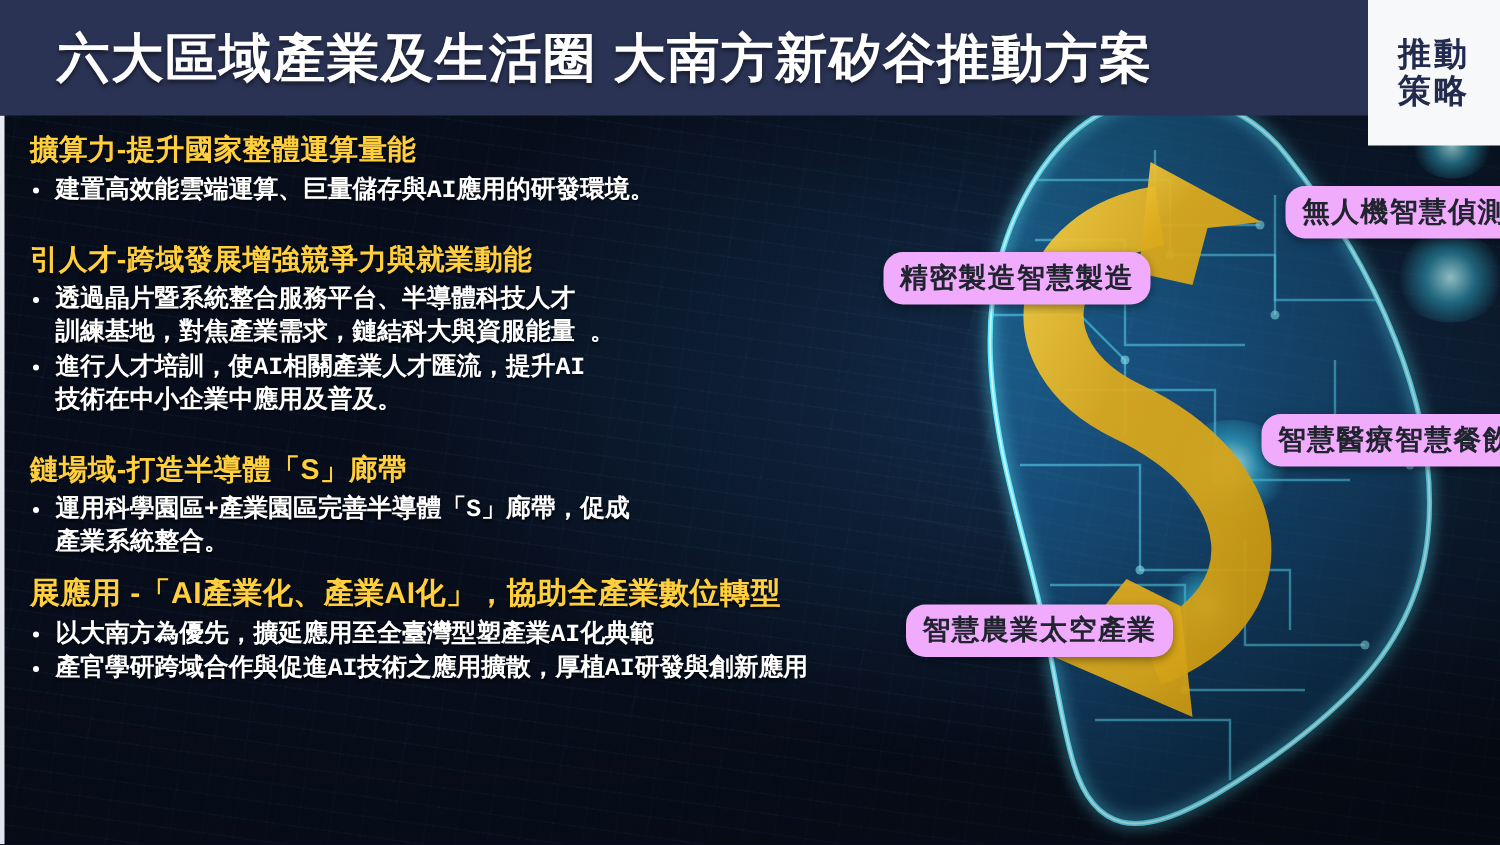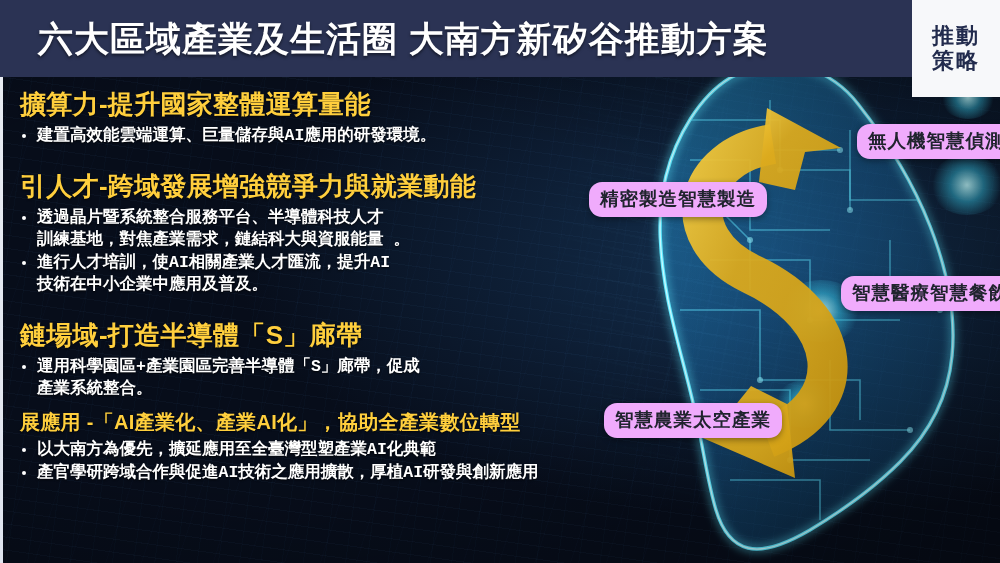--- a/index.html
+++ b/index.html
@@ -91,21 +91,21 @@
   }
 
   
   .content {
     position: absolute; left: 0; top: 77px; width: 640px; height: 486px;
     padding: 10px 0 0 12px;
     z-index: 10;
   }
   .heading {
     color: #ffcf3d;
-    font-size: 26px;
+    font-size: 19px;
     font-weight: bold;
     letter-spacing: .3px;
     white-space: nowrap;
     text-shadow: 0 1px 2px rgba(0,0,0,.75);
     margin: 0 0 3px 8px;
   }
   .heading.wide { font-size: 20px; }
   ul.bullets { list-style: none; margin: 0 0 9px 0; padding: 0; font-family: Liberation Mono, monospace; }
   ul.bullets li {
     position: relative;
@@ -144,21 +144,21 @@
     z-index: 12;
     padding: 6px 11px;
   }
   .callout span {
     color: #20242e;
     font-size: 18.5px;
     font-weight: bold;
     letter-spacing: 1px;
     white-space: nowrap;
   }
-  #callout-0 { left: 589px; top: 182px; }
+  #callout-0 { left: 589px; top: 168px; }
   #callout-1 { left: 857px; top: 124px; }
   #callout-2 { left: 841px; top: 276px; }
   #callout-3 { left: 604px; top: 403px; }
 </style>
 </head>
 <body>
 
 <div id="slide">
 
   <div class="bg-base"></div>

